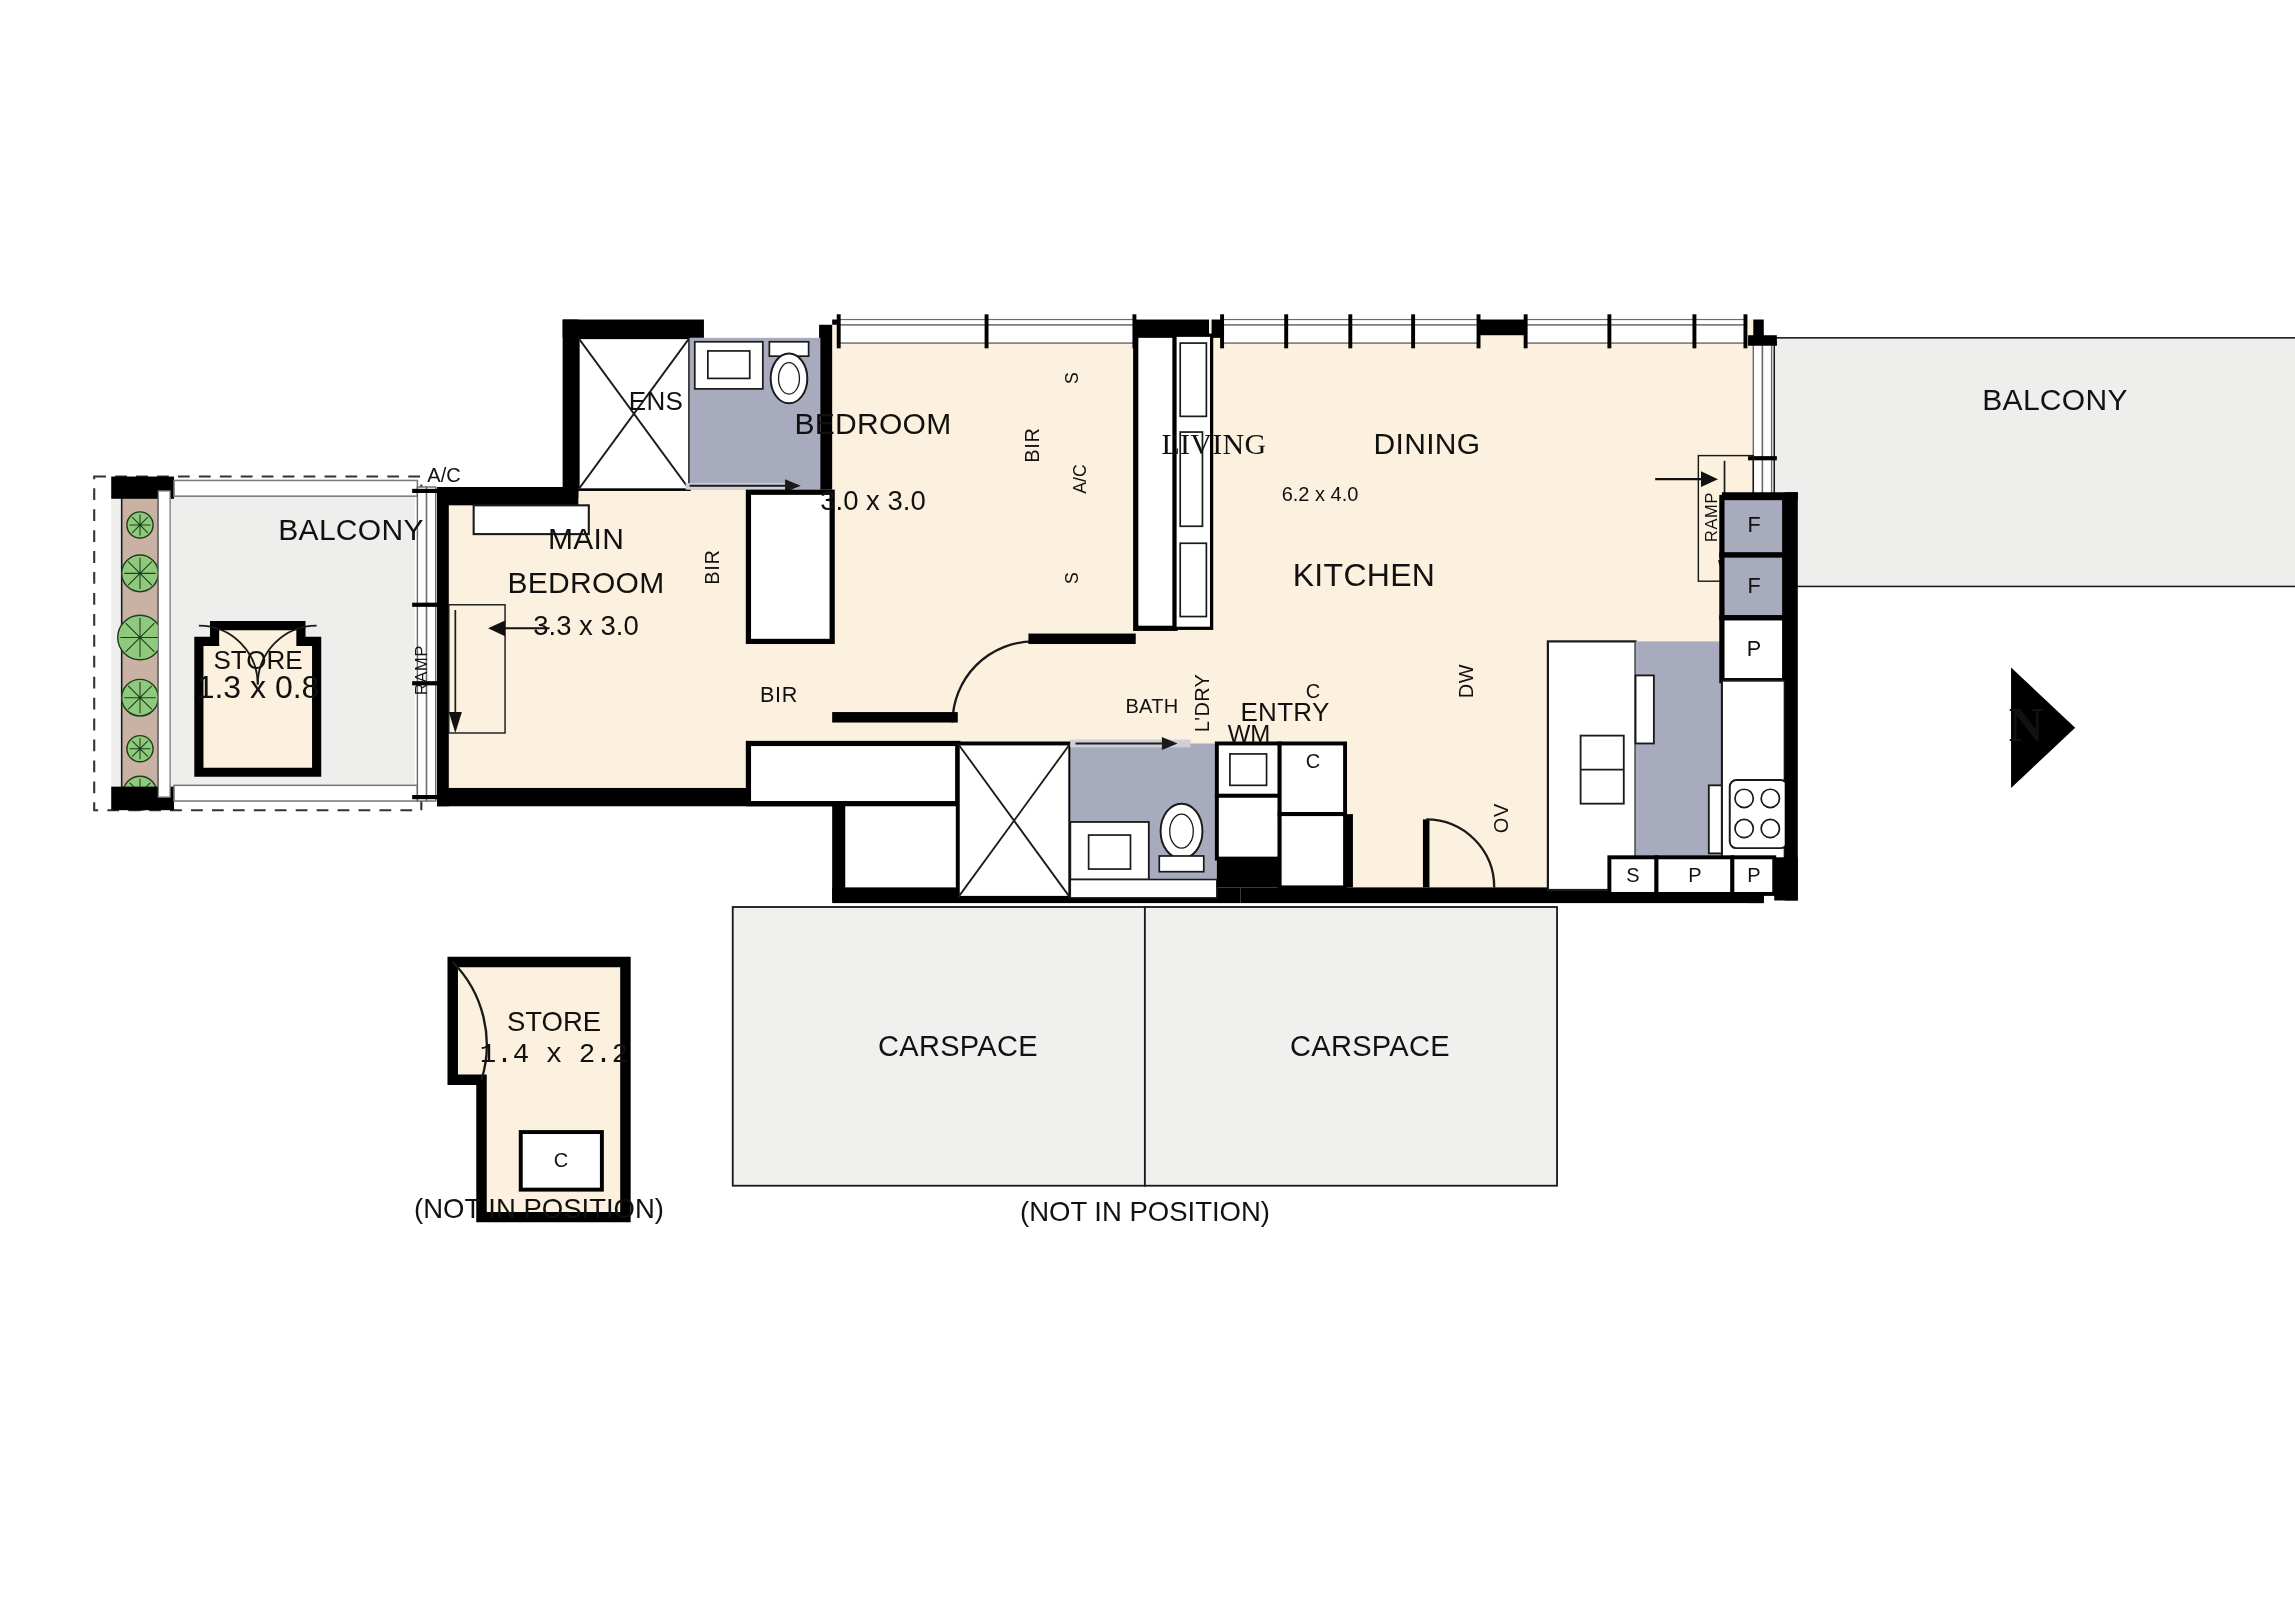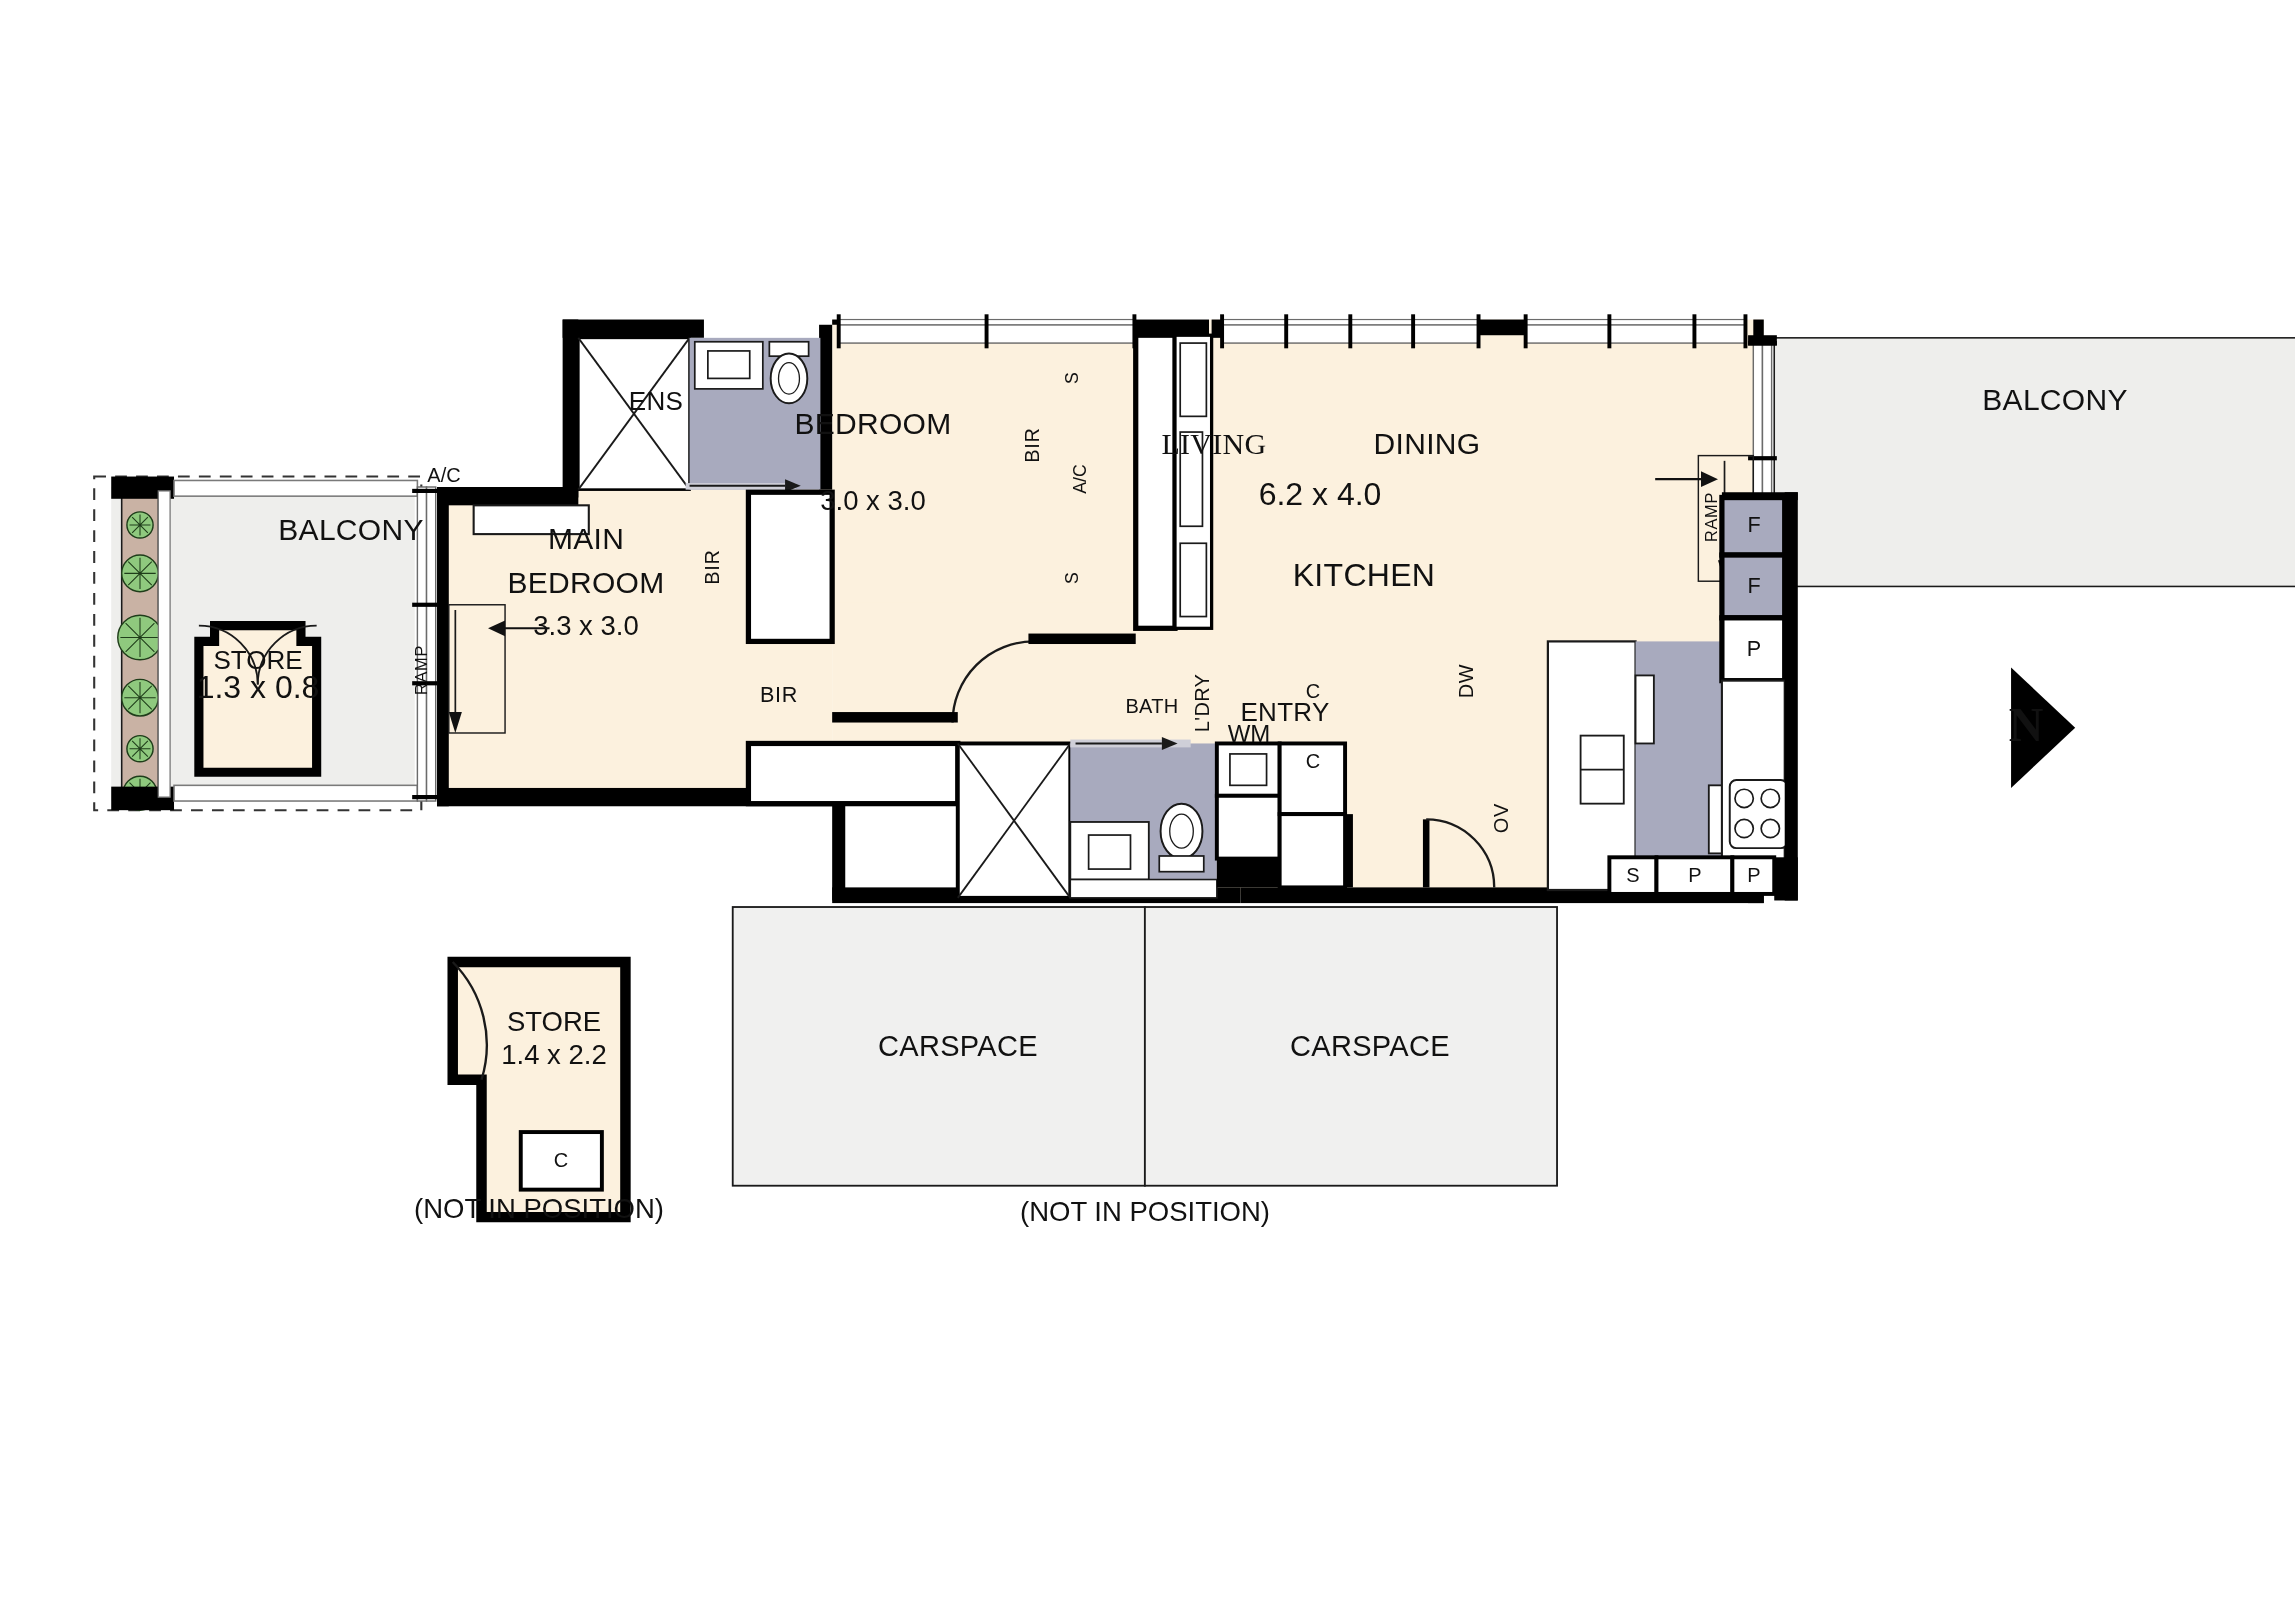--- a/index.html
+++ b/index.html
@@ -341,21 +341,21 @@
 
 <div class="lbl rot90" style="left:1033px;top:445px;font-size:20px;letter-spacing:0.7px;">BIR</div>
 
 <div class="lbl rot90" style="left:1080px;top:479px;font-size:17.7px;">A/C</div>
 
 <div class="lbl rot90" style="left:1072px;top:378px;font-size:17.7px;">S</div>
 <div class="lbl rot90" style="left:1072px;top:578px;font-size:17.7px;">S</div>
 
 <div class="lbl ctr" style="left:1214px;top:444px;font-size:30px;letter-spacing:0.3px;font-family:Liberation Serif, serif;">LIVING</div>
 <div class="lbl ctr" style="left:1427px;top:444px;font-size:30px;letter-spacing:0.3px;">DINING</div>
-<div class="lbl ctr" style="left:1320px;top:495px;font-size:32px;text-align:center;">6.2 x 4.0</div>
+<div class="lbl ctr" style="left:1320px;top:495px;font-size:20px;text-align:center;">6.2 x 4.0</div>
 
 <div class="lbl ctr" style="left:1364px;top:576px;font-size:32px;letter-spacing:0.3px;">KITCHEN</div>
 
 <div class="lbl rot90" style="left:1712px;top:517px;font-size:16.4px;letter-spacing:0.7px;">RAMP</div>
 
 <div class="lbl ctr" style="left:2055px;top:400px;font-size:30px;letter-spacing:0.3px;">BALCONY</div>
 
 <div class="lbl ctr" style="left:1754px;top:525px;font-size:21.6px;">F</div>
 <div class="lbl ctr" style="left:1754px;top:586px;font-size:21.6px;">F</div>
 <div class="lbl ctr" style="left:1754px;top:649px;font-size:21.6px;">P</div>
@@ -369,21 +369,21 @@
 <div class="lbl rot90" style="left:1203px;top:703px;font-size:20px;letter-spacing:0.3px;">L'DRY</div>
 <div class="lbl ctr" style="left:1249px;top:734px;font-size:24px;">WM</div>
 <div class="lbl ctr" style="left:1313px;top:692px;font-size:20px;">C</div>
 <div class="lbl ctr" style="left:1313px;top:762px;font-size:20px;">C</div>
 
 <div class="lbl ctr" style="left:1285px;top:713px;font-size:26px;letter-spacing:0.3px;">ENTRY</div>
 
 <div class="lbl ctr" style="left:2026px;top:725px;font-size:48px;font-family:'Liberation Serif',serif;font-weight:bold;">N</div>
 
 <div class="lbl ctr" style="left:554px;top:1022px;font-size:27.5px;">STORE</div>
-<div class="lbl ctr" style="left:554px;top:1055px;font-size:27.5px;">1.4 x 2.2</div>
+<div class="lbl ctr" style="left:554px;top:1055px;font-size:27.5px;font-family:Liberation Mono, monospace;">1.4 x 2.2</div>
 <div class="lbl ctr" style="left:561px;top:1161px;font-size:20px;">C</div>
 <div class="lbl ctr" style="left:539px;top:1209px;font-size:27.5px;">(NOT IN POSITION)</div>
 
 <div class="lbl ctr" style="left:958px;top:1046px;font-size:29px;letter-spacing:0.3px;">CARSPACE</div>
 <div class="lbl ctr" style="left:1370px;top:1046px;font-size:29px;letter-spacing:0.3px;">CARSPACE</div>
 <div class="lbl ctr" style="left:1145px;top:1212px;font-size:27.5px;">(NOT IN POSITION)</div>
 
 </div>
 
 

